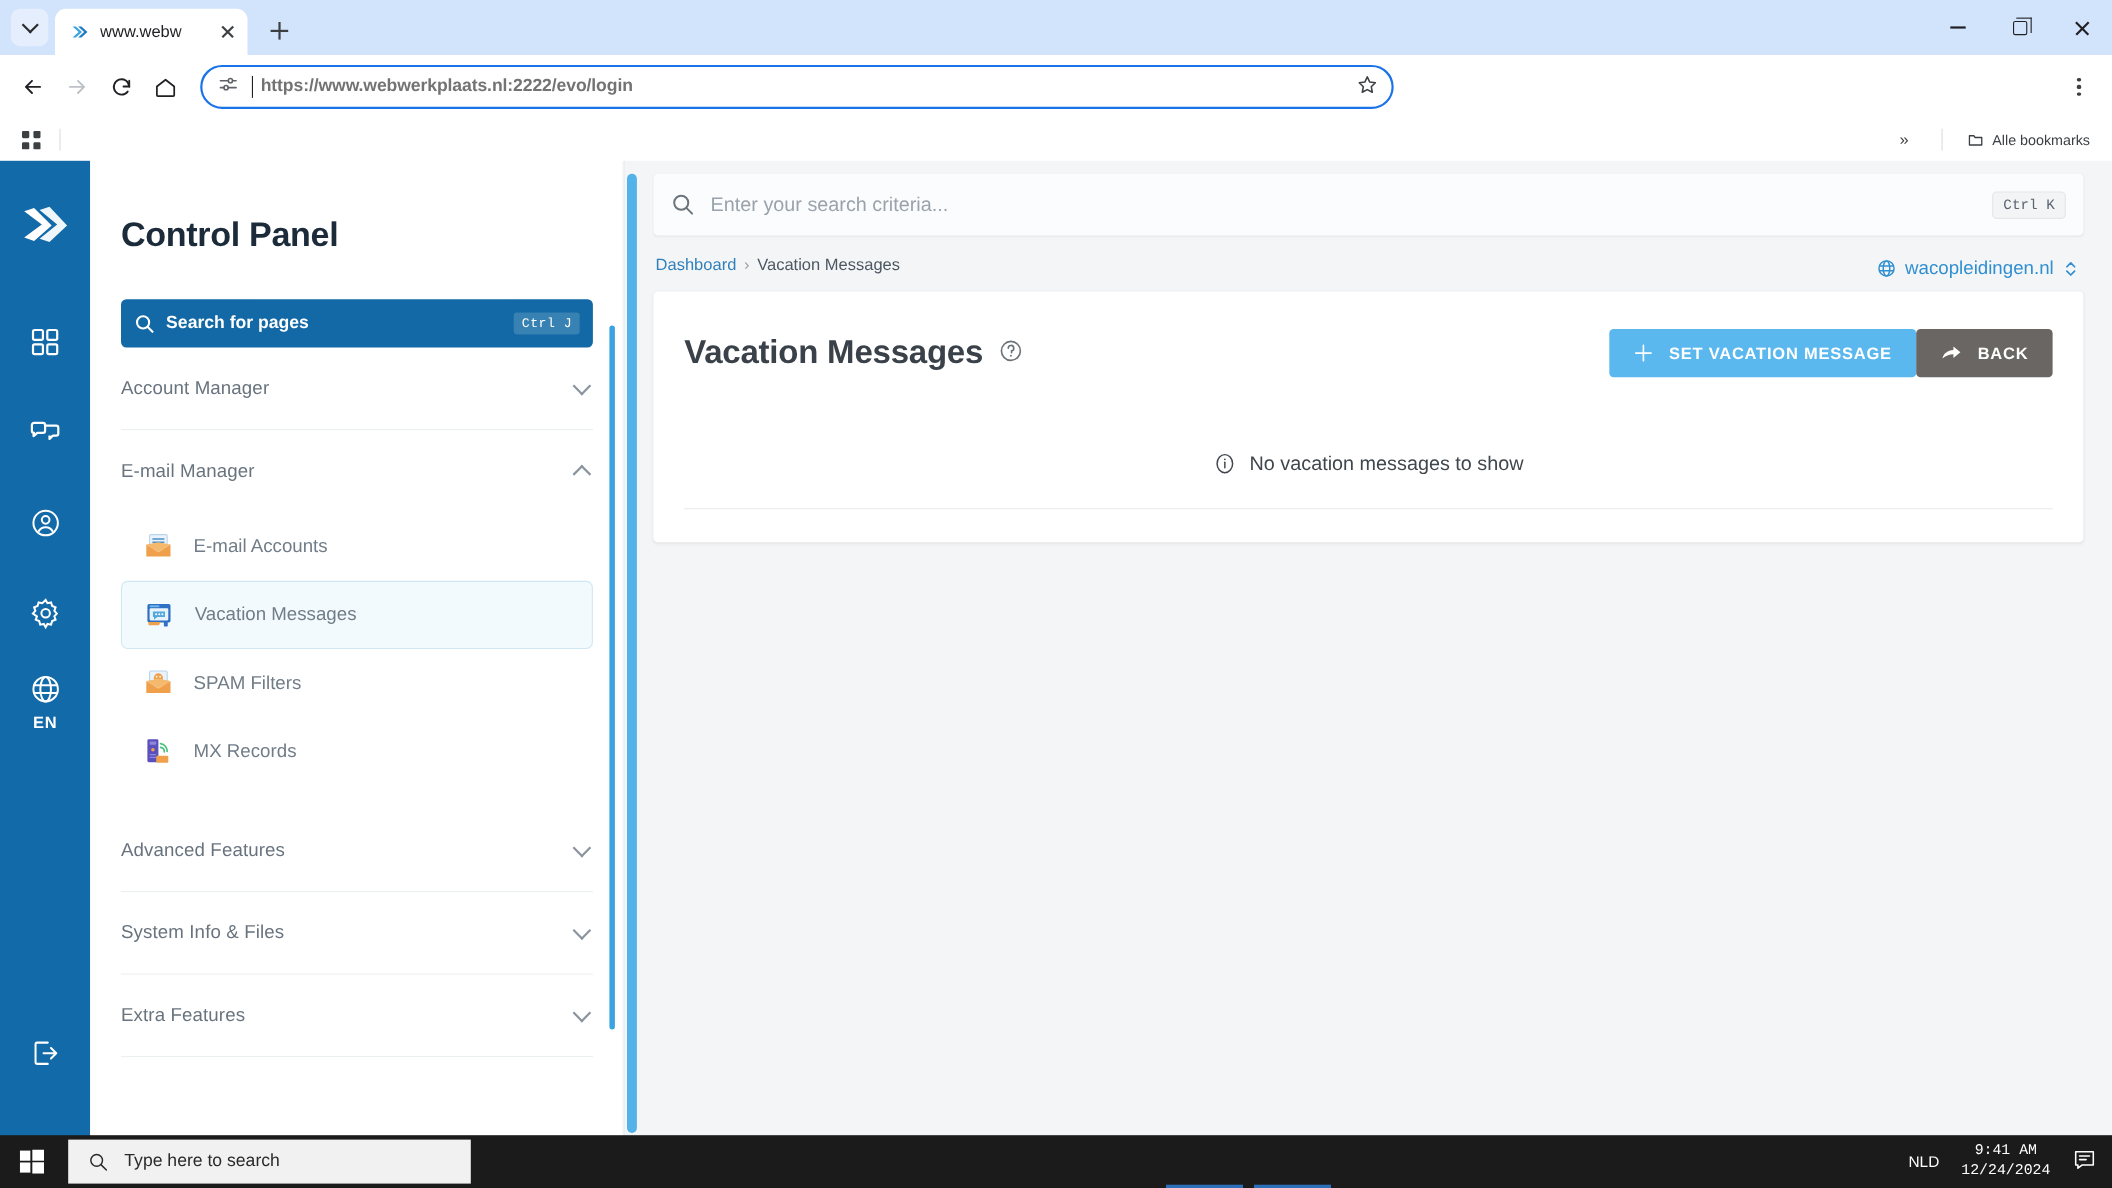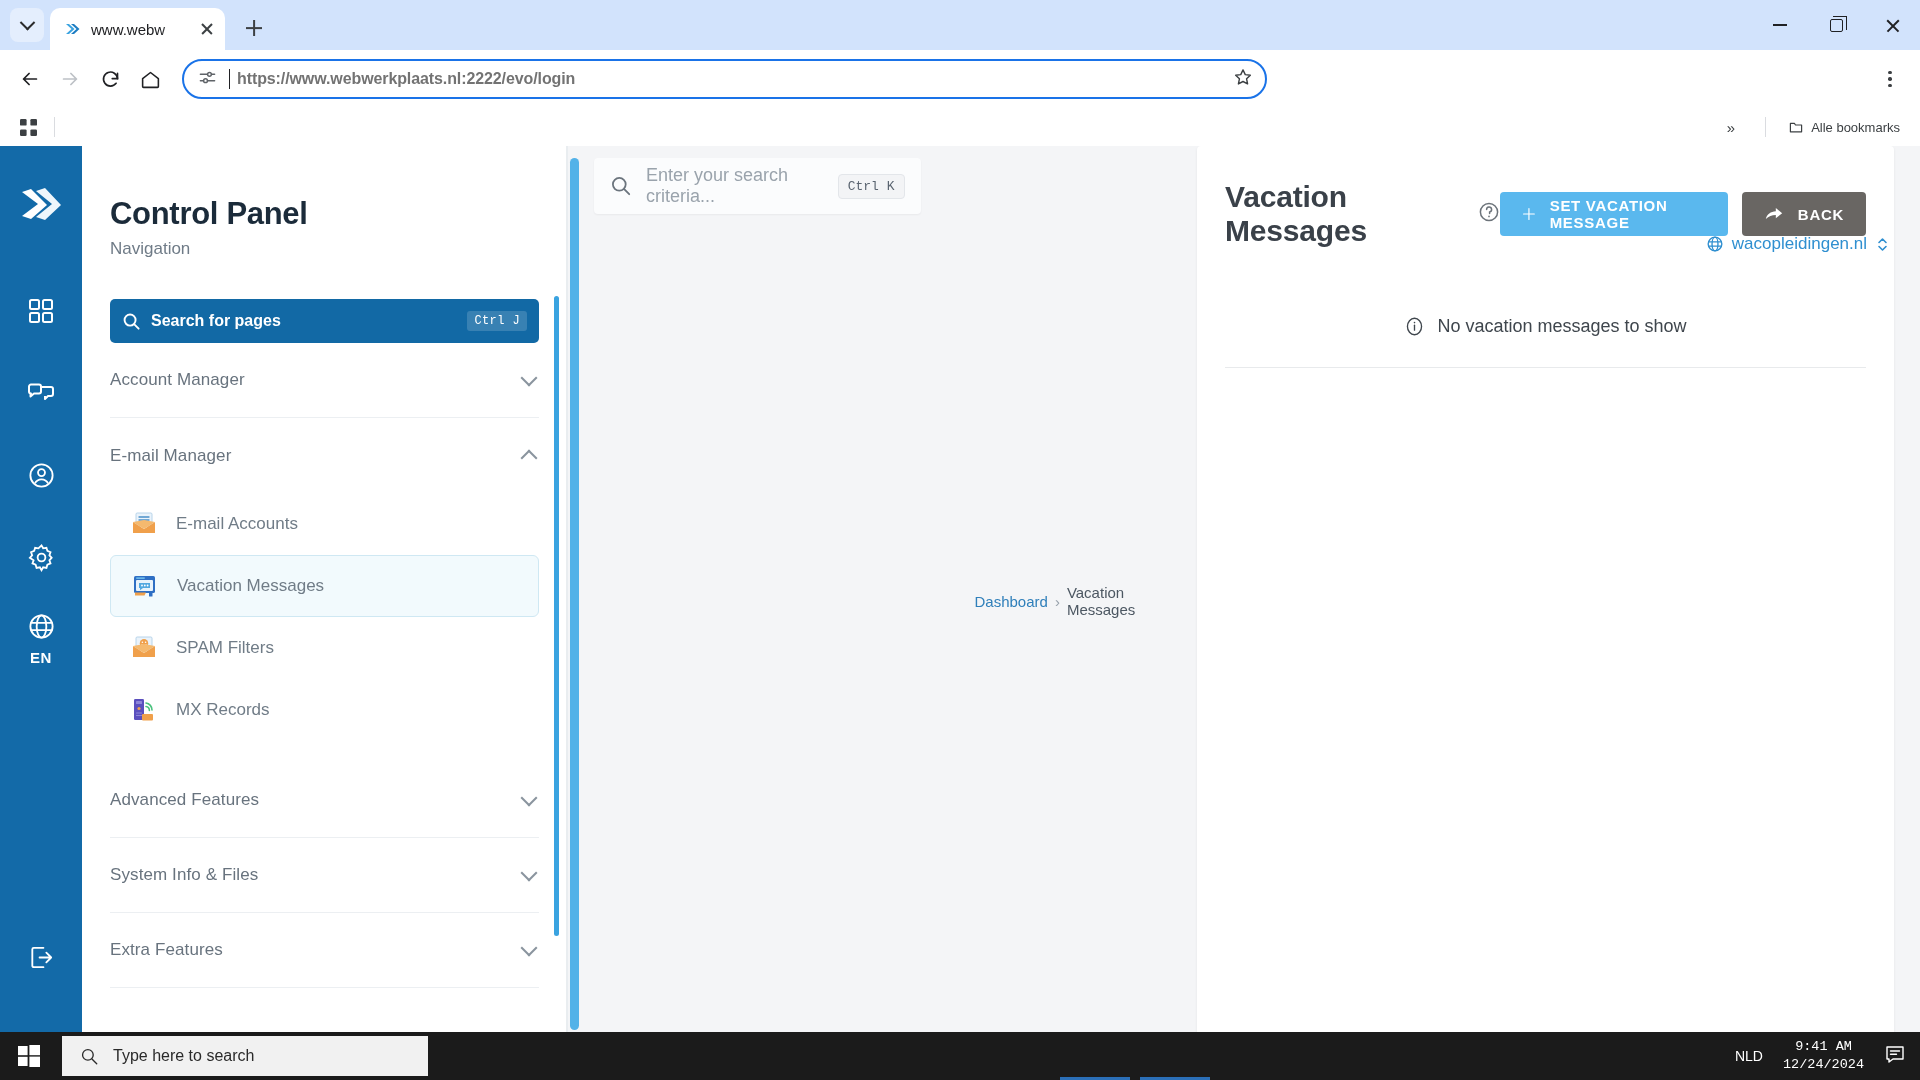--- a/index.html
+++ b/index.html
@@ -136,21 +136,21 @@
   .sb-item-label { font-size: 17px; color: #707c87; }
   .sb-ico { width: 28px; height: 28px; flex: none; }
 
   .sb-scroll {
     position: absolute; right: 8px; top: 150px; width: 5px; height: 640px;
     background: #3aa3e0; border-radius: 3px;
   }
   .sb-divider { position:absolute; right:0; top:0; bottom:0; width:1px; background:#e9edf0; }
 
   
-  .main { flex: 1; background: #f4f5f7; display: flex; flex-direction: row; overflow: hidden;
+  .main { flex: 1; background: #f4f5f7; display: flex; flex-direction: column; overflow: hidden;
           border-left: 1px solid #e9edf0; position: relative; }
   .main-scroll { position:absolute; left: 2px; top: 12px; width: 9px; height: 872px;
                  background: #53b2e8; border-radius: 5px; }
 
   .topsearch {
     margin: 12px 26px 0 26px; height: 56px; background: #fbfcfd; border-radius: 4px;
     display: flex; align-items: center; padding: 0 16px; gap: 14px;
     box-shadow: 0 1px 2px rgba(0,0,0,.05);
   }
   .topsearch-input { flex: 1; font-size: 18px; color: #9aa3ac; }
@@ -166,21 +166,21 @@
   }
   .dsel-chev { display:flex; flex-direction:column; gap:2px; margin-left:2px;}
 
   .card {
     margin: 0 26px; background: #fff; border-radius: 4px; padding: 34px 28px 30px 28px;
     box-shadow: 0 1px 3px rgba(0,0,0,.07);
   }
   .card-head { display: flex; align-items: center; }
   .card-title { font-size: 30px; font-weight: 600; color: #3a4149; letter-spacing: -.2px;}
   .help-ico { margin-left: 14px; cursor: pointer; }
-  .card-actions { margin-left: auto; display: flex; gap: 14px; }
+  .card-actions { margin-left: auto; display: flex; }
   .btn {
     height: 44px; border-radius: 4px; display: flex; align-items: center; gap: 14px;
     padding: 0 22px; color: #fff; font-size: 15px; font-weight: 700; letter-spacing: .7px;
     cursor: pointer; border: none;
   }
   .btn-primary { background: #5ab8ee; }
   .btn-back { background: #696663; text-align: center; }
 
   .tbl { margin-top: 38px; width: 100%; }
   .tbl-head { display: flex; padding: 0 12px 18px 12px; border-bottom: 1px solid #e8eaec; }
@@ -364,21 +364,20 @@
       <div class="rail-item rail-bottom">
         <svg width="29" height="29" viewBox="0 0 30 30" fill="none" stroke="#fff" stroke-width="1.9" stroke-linecap="round" stroke-linejoin="round">
           <path d="M17 5H7a1.5 1.5 0 0 0-1.5 1.5v17A1.5 1.5 0 0 0 7 25h10"></path>
           <path d="M13 15h12M20 10l5 5-5 5"></path>
         </svg>
       </div>
     </div>
 
     <div class="sidebar">
       <div class="sb-title">Control Panel</div>
-      <div class="sb-sub">Navigation</div>
 
       <div class="sb-search">
         <svg width="19" height="19" viewBox="0 0 20 20" fill="none" stroke="#fff" stroke-width="2" stroke-linecap="round">
           <circle cx="8.5" cy="8.5" r="5.8"></circle>
             <path d="M13 13l4.5 4.5"></path>
         </svg>
         <span class="sb-search-label">Search for pages</span>
         <span class="kbd">Ctrl J</span>
       </div>
 

